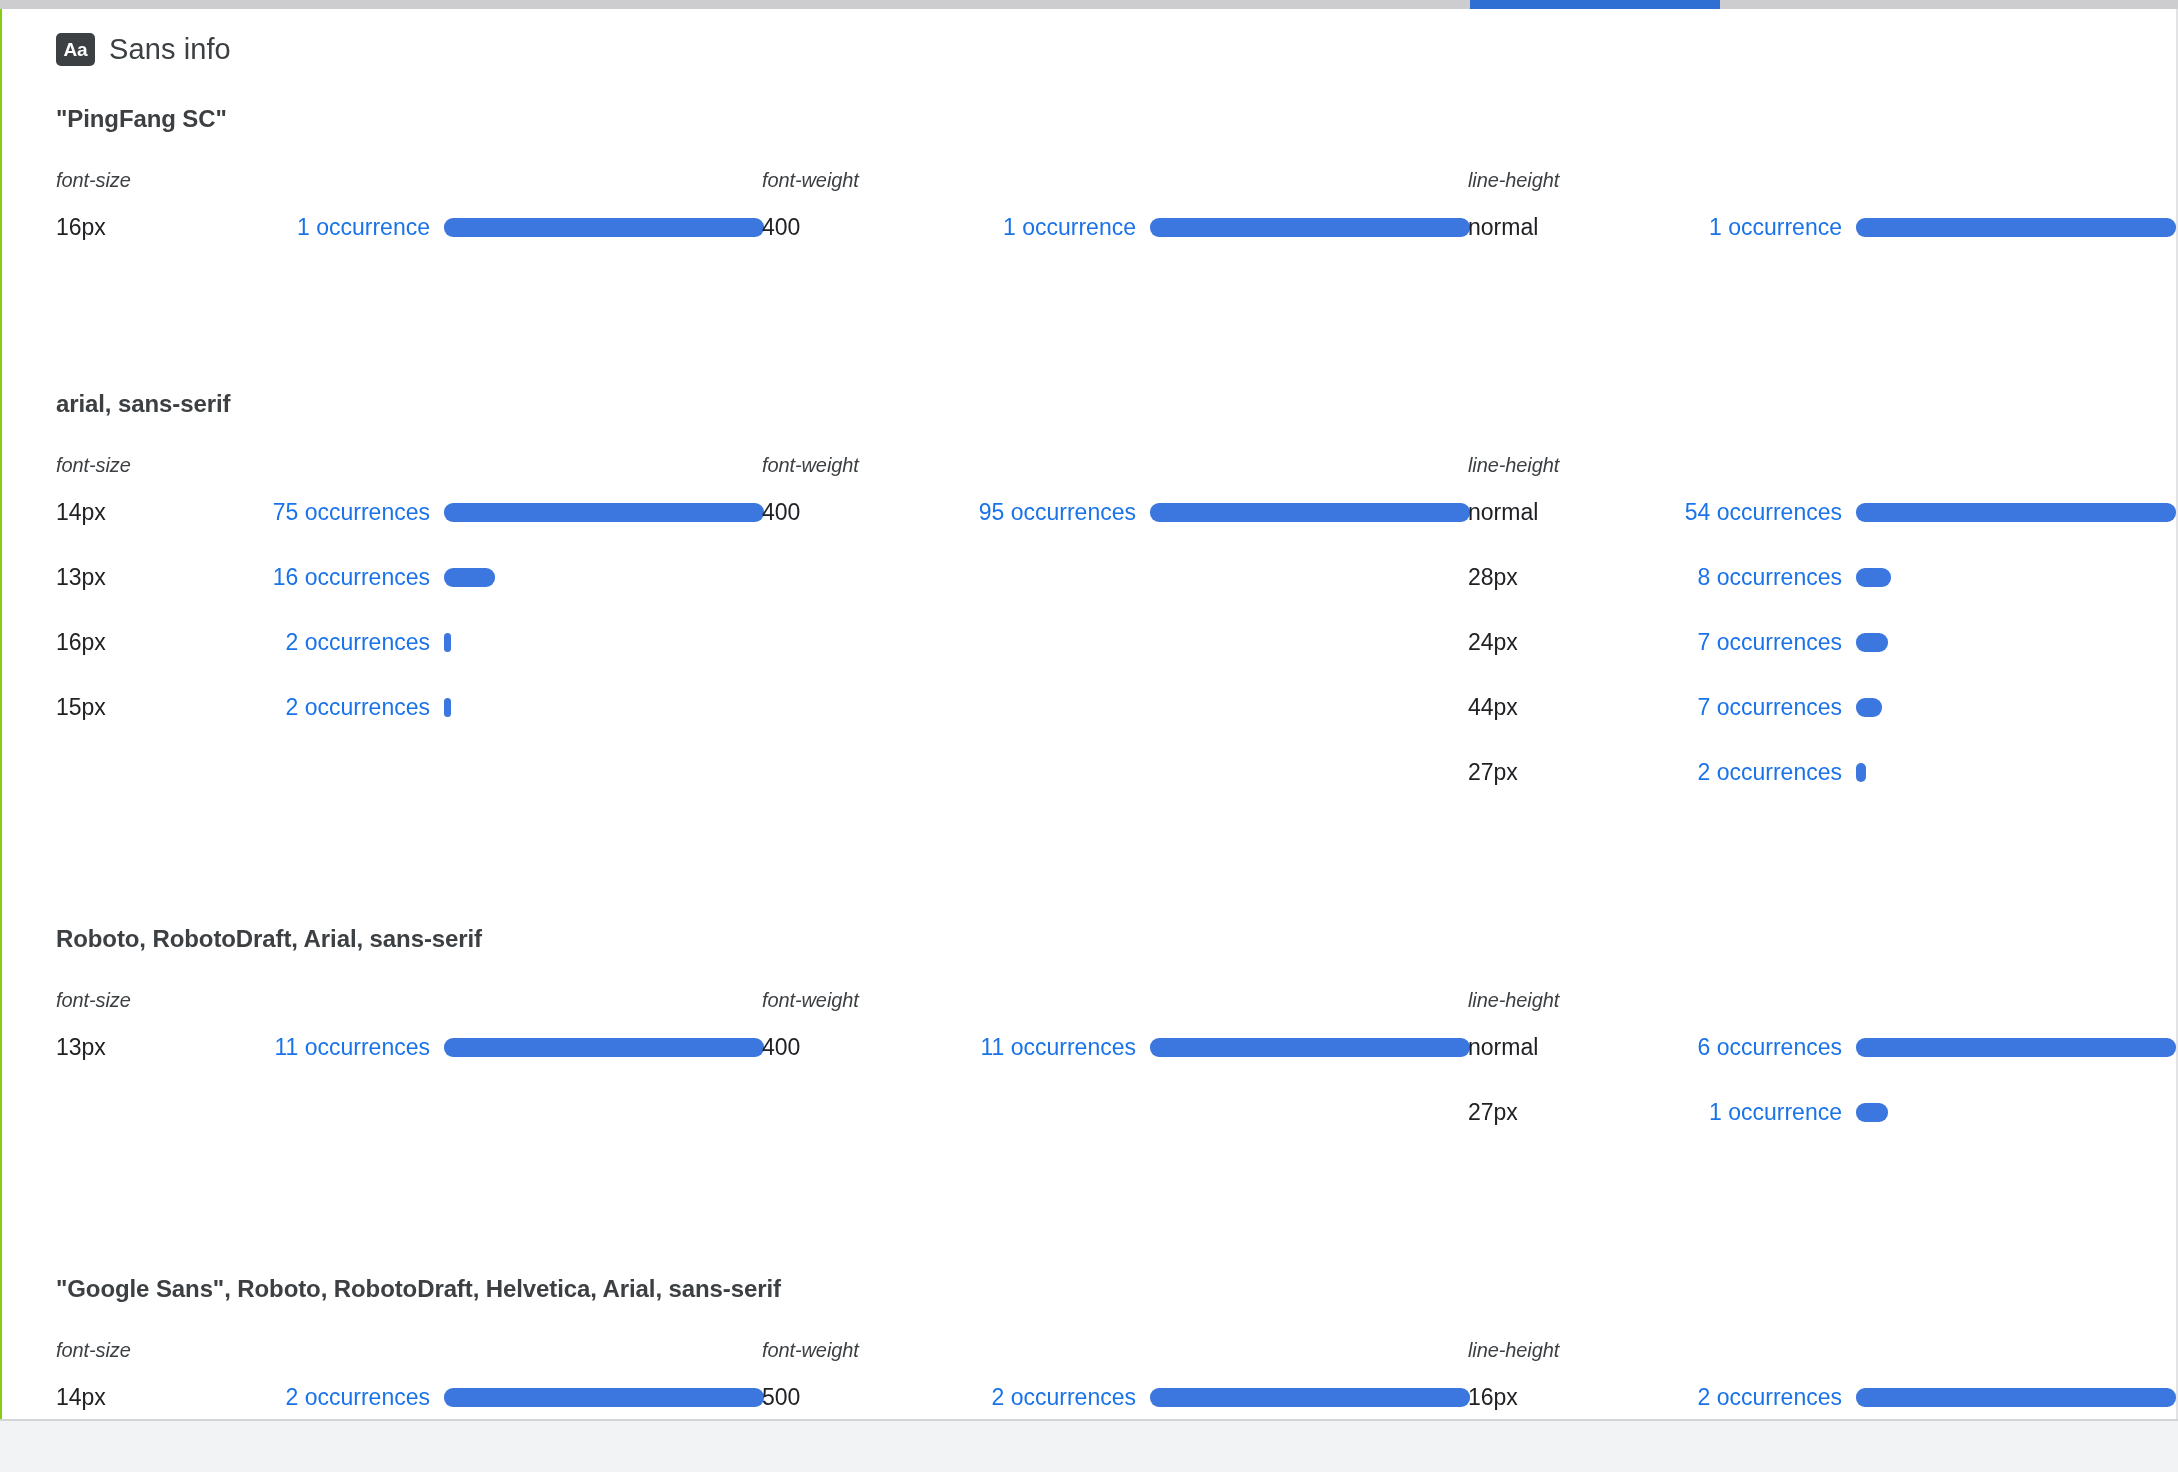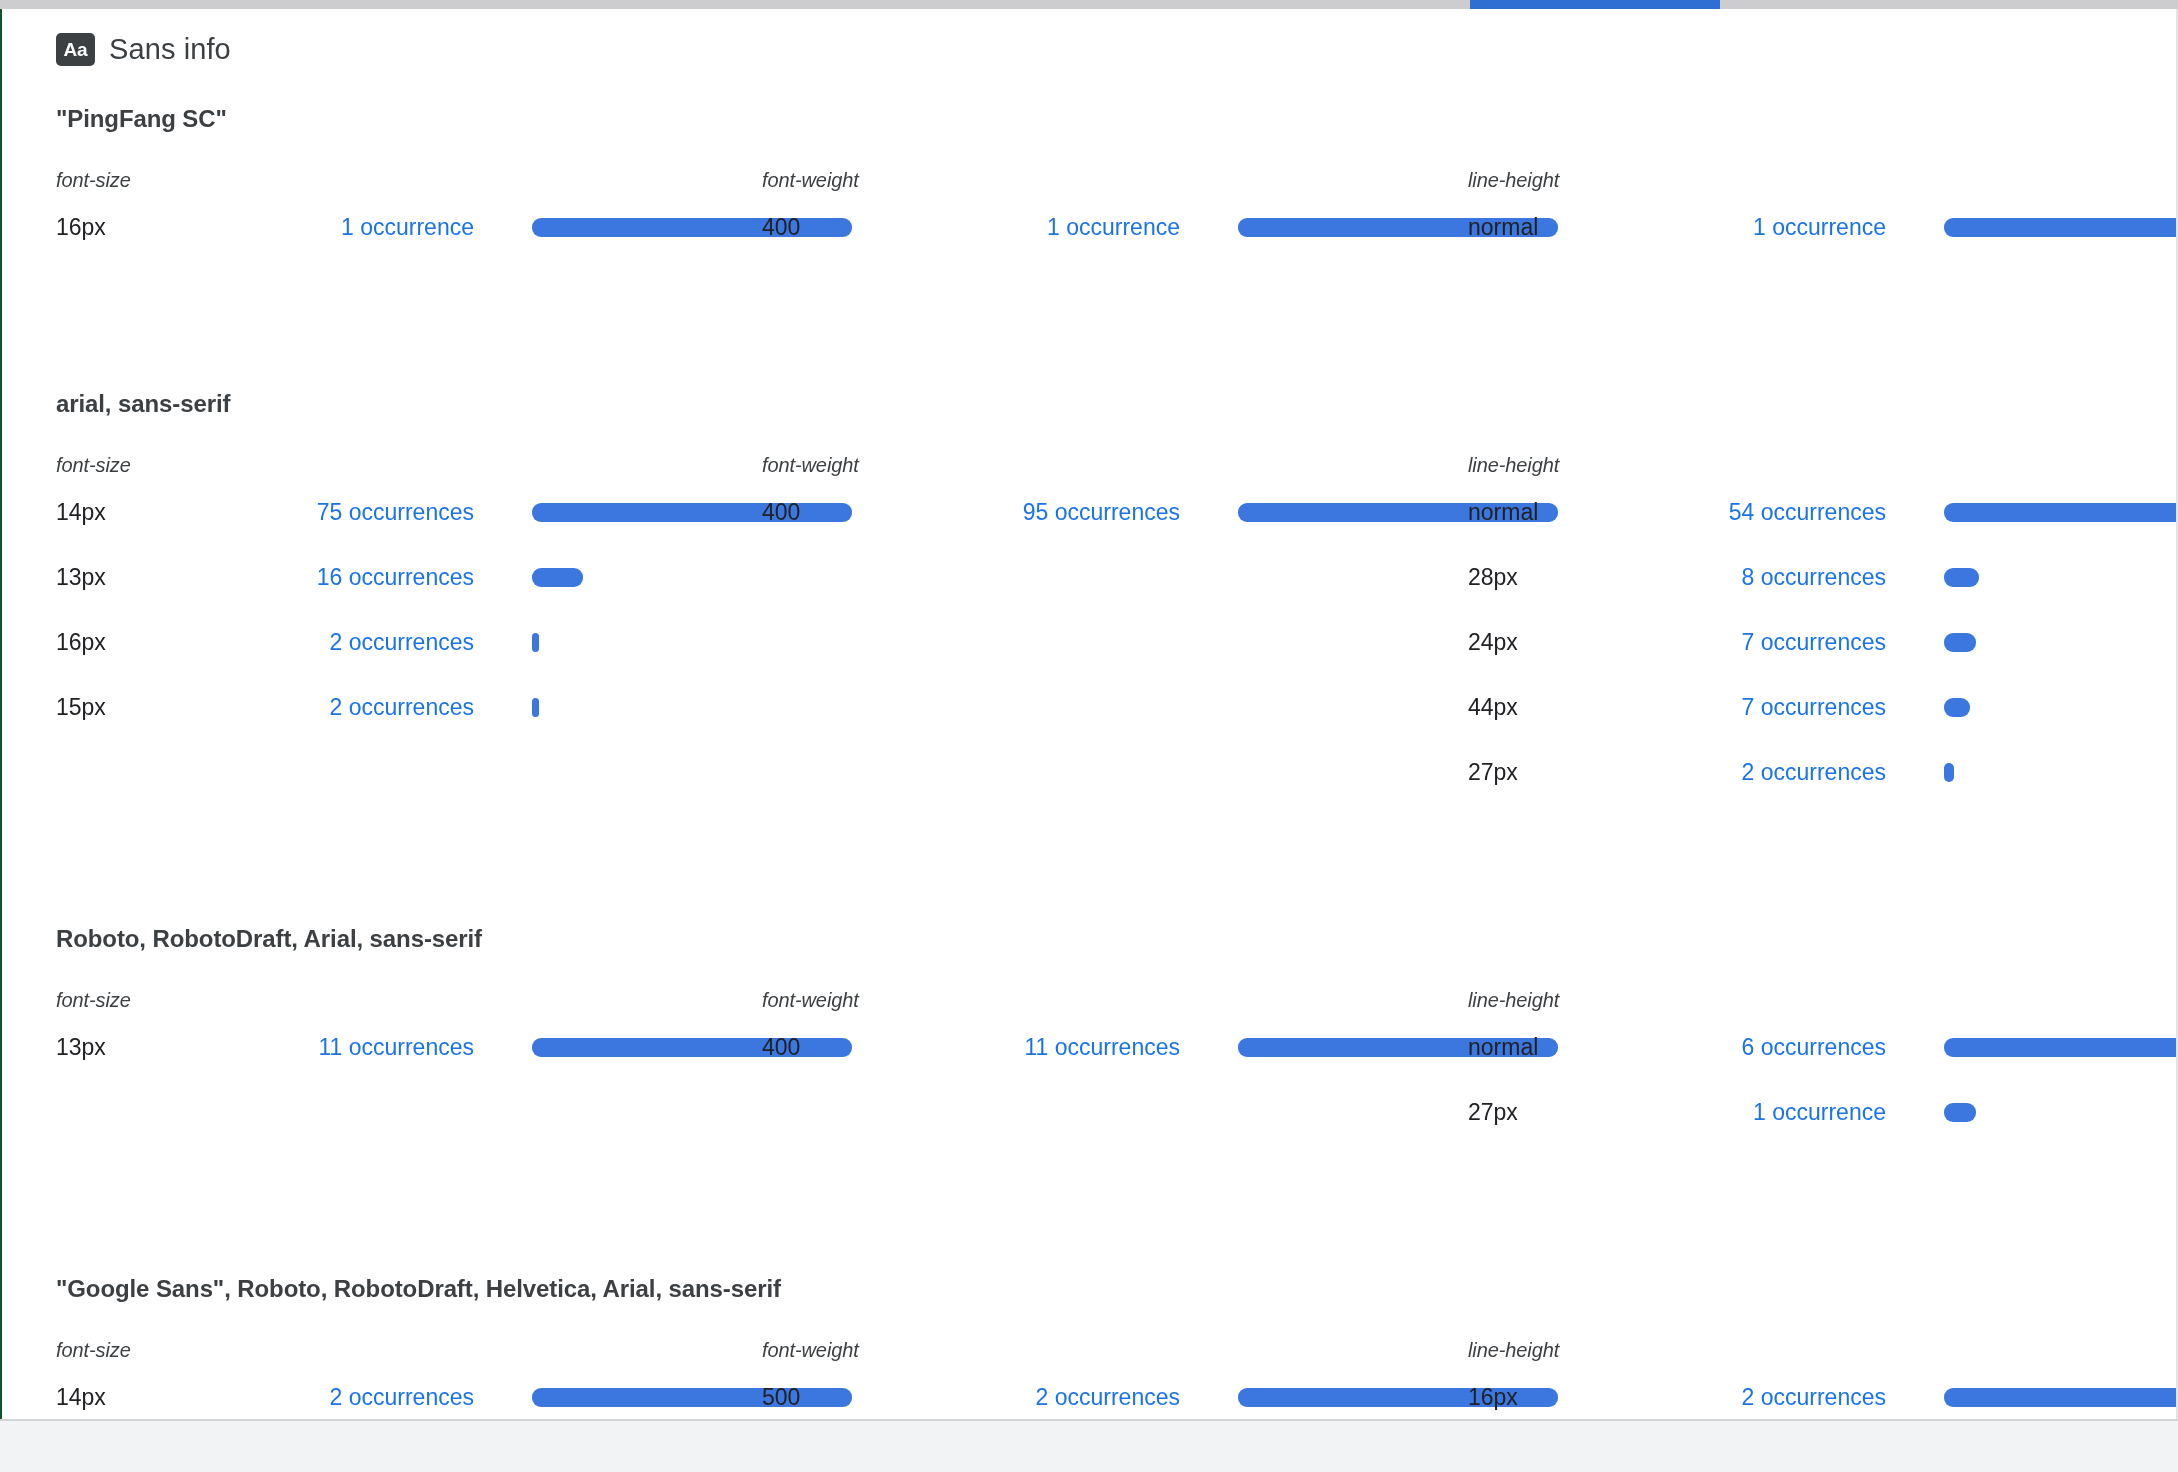--- a/index.html
+++ b/index.html
@@ -37,21 +37,21 @@
   }
 
   
   .panel {
     position: absolute;
     top: 9px;
     left: 0;
     width: 2178px;
     height: 1410px;
     background: #ffffff;
-    border-left: 2px solid #14532d;
+    border-left: 2px solid #84cc16;
     border-right: 2px solid #e3e3e5;
     overflow: hidden;
   }
 
   
   .header {
     display: flex;
     align-items: center;
     gap: 14px;
     padding: 18px 0 0 54px;
@@ -105,21 +105,20 @@
     padding: 36px 0 0 0;
     letter-spacing: -0.1px;
     height: 62px;
   }
 
   .rows { margin-top: 0; }
   .row {
     display: flex;
     align-items: center;
     height: 65px;
-    gap: 44px;
   }
   .row-value {
     font-size: 23px;
     color: #202124;
     width: 196px;
     flex: none;
     white-space: nowrap;
   }
   .row-count {
     font-size: 23px;

